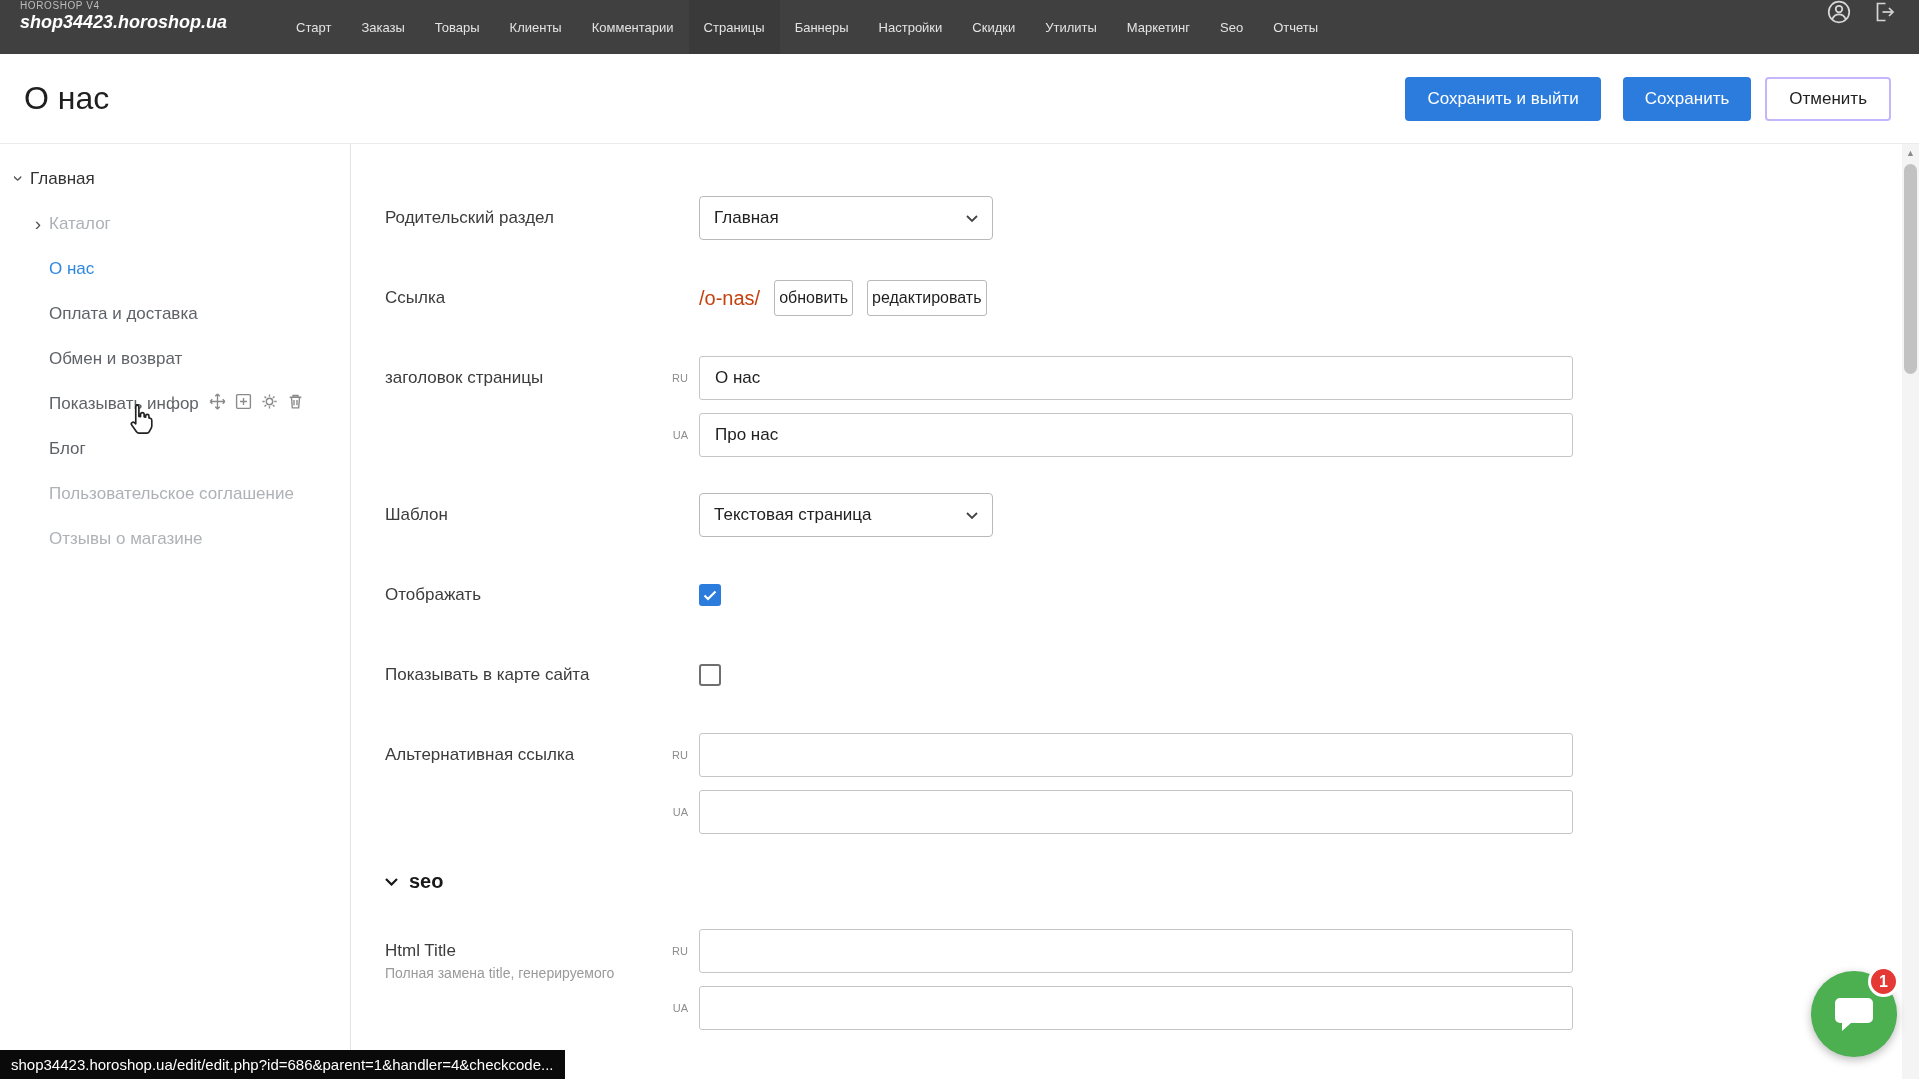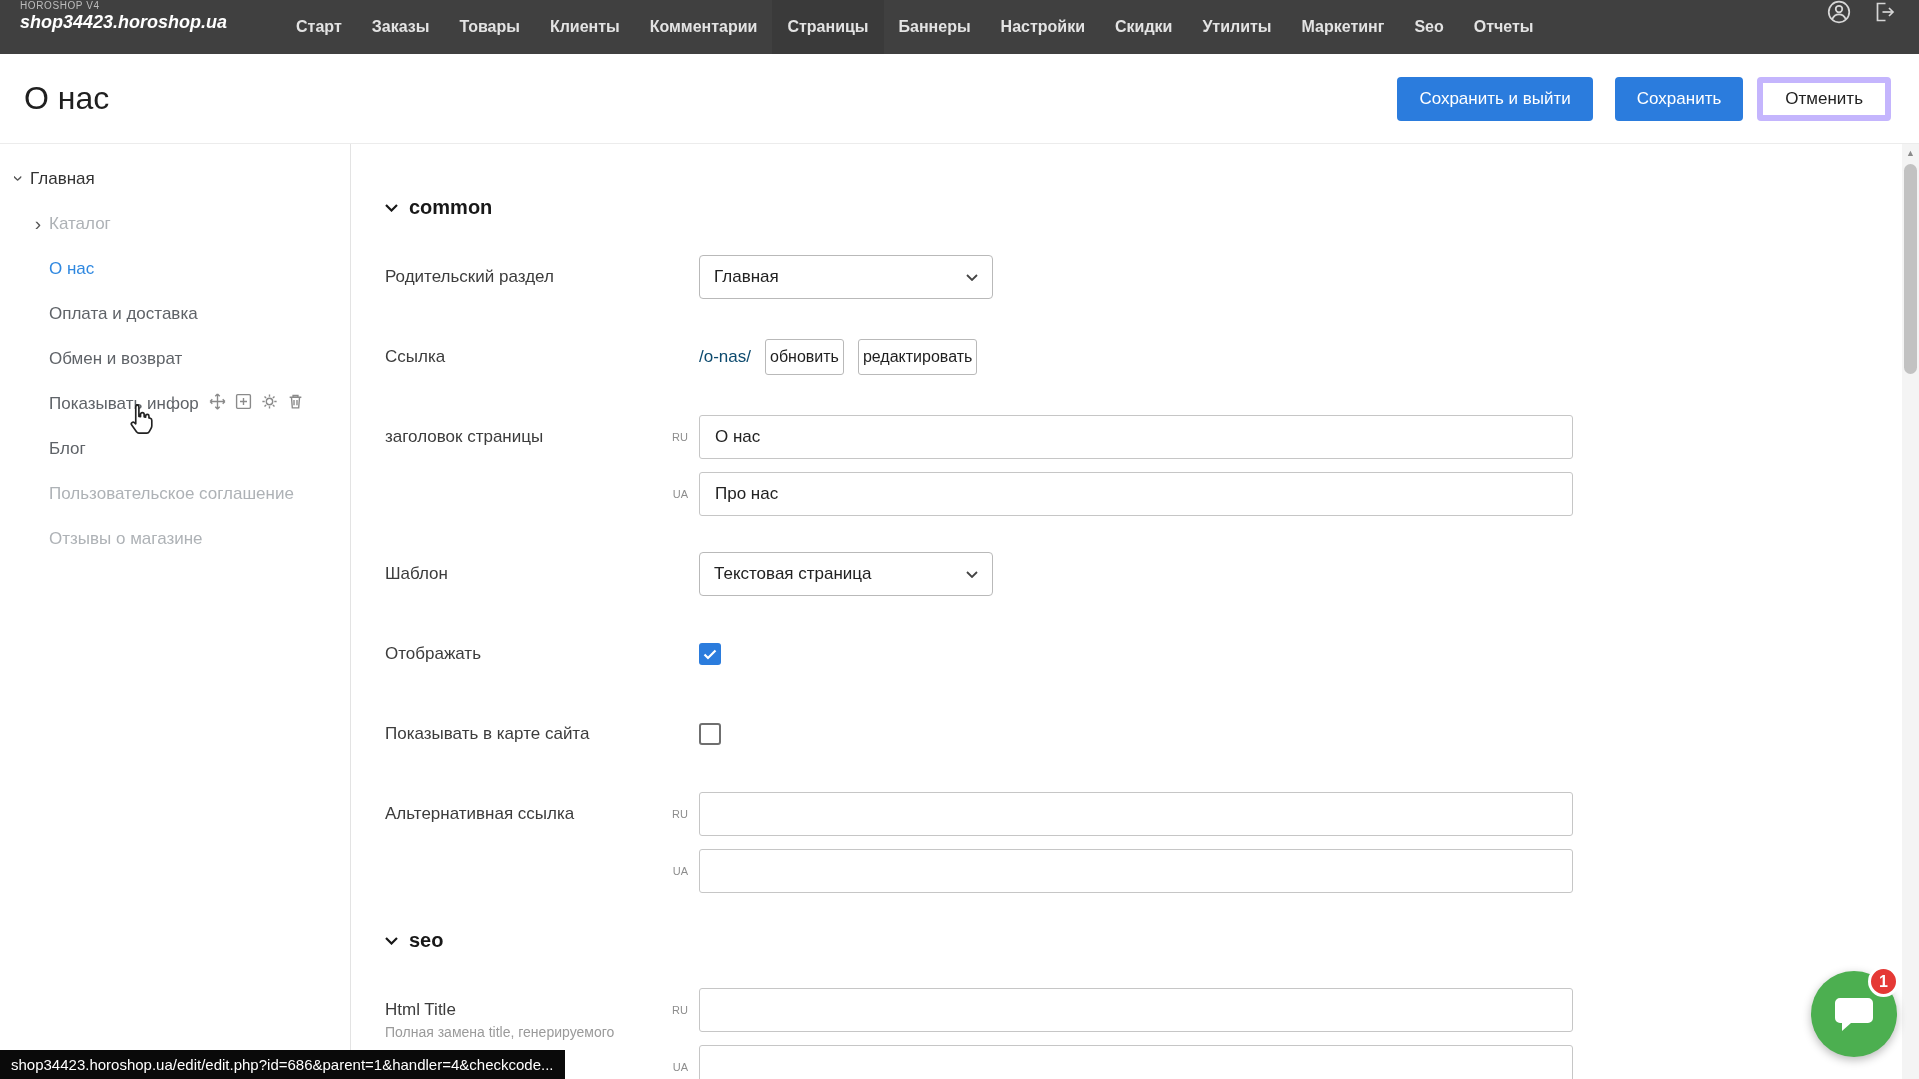--- a/index.html
+++ b/index.html
@@ -6,35 +6,35 @@
   html, body { width: 1919px; height: 1079px; overflow: hidden; background: #fff;
     font-family: "Liberation Sans", sans-serif; }
 
   
   .topbar { height: 54px; background: #404040; display: flex; align-items: flex-start;
     padding: 0 22px 0 20px; color: #e8e8e8; gap: 12px; }
   .brand { margin-right: 42px; line-height: 1.15; }
   .brand-small { font-size: 10px; color: #bdbdbd; letter-spacing: .6px; }
   .brand-main { font-size: 18px; font-weight: bold; color: #fff; font-style: italic; }
   .menu { display: flex; align-items: center; height: 100%; flex: 1; }
-  .menu-item { font-size: 16px; color: #e3e3e3; padding: 0 15px; height: 100%;
-    display: flex; align-items: center; cursor: pointer; text-decoration: none; white-space: nowrap; font-weight: bold; }
+  .menu-item { font-size: 13px; color: #e3e3e3; padding: 0 15px; height: 100%;
+    display: flex; align-items: center; cursor: pointer; text-decoration: none; white-space: nowrap; }
   .menu-item.active { background: #3a3a3a; }
   .topbar-icons { display: flex; gap: 22px; align-items: center; }
   .tb-icon { display: inline-flex; cursor: pointer; }
 
   
   .pagehead { height: 90px; display: flex; align-items: center;
     padding: 0 28px 0 24px; border-bottom: 1px solid #ececec; }
   .page-title { font-size: 32px; font-weight: normal; color: #1f1f1f; }
   .actions { margin-left: auto; display: flex; gap: 14px; }
   .btn { height: 44px; border-radius: 4px; font-size: 17px; padding: 0 22px;
     border: none; cursor: pointer; font-family: inherit; }
   .btn-blue { background: #2b7cdd; color: #fff; margin-left: 8px; }
-  .btn-ghost { background: #fff; color: #222; border: 6px solid #c4b5fd; }
+  .btn-ghost { background: #fff; color: #222; border: 2px solid #c4b5fd; }
 
   
   .body-row { display: flex; height: 935px; position: relative; }
 
   
   .sidebar { width: 351px; border-right: 1px solid #e3e3e3; padding-top: 12px;
     position: relative; flex-shrink: 0; }
   .side-item { display: flex; align-items: center; height: 45px; font-size: 17px;
     color: #5f6368; padding-left: 49px; cursor: pointer; white-space: nowrap; }
   .side-item.lvl0 { padding-left: 8px; color: #333; }
@@ -58,21 +58,21 @@
   .fctrl { display: flex; flex-direction: column; gap: 13px; }
   .fctrl.no-lang { padding-left: 44px; }
   .lang-row { display: flex; align-items: center; }
   .lang-tag { width: 44px; text-align: right; padding-right: 11px; font-size: 11px; color: #8d8d8d; }
   .text-input { width: 874px; height: 44px; border: 1px solid #c6c6c6; border-radius: 3px;
     font-size: 17px; color: #222; padding: 0 15px; font-family: inherit; outline: none; background: #fff; }
   .select { width: 294px; height: 44px; border: 1px solid #b9b9b9; border-radius: 4px;
     display: flex; align-items: center; justify-content: space-between; padding: 0 14px;
     font-size: 17px; color: #222; cursor: pointer; background: #fff; }
   .link-row { display: flex; align-items: center; gap: 14px; height: 44px; }
-  .link-path { font-size: 17px; color: #0c4a6e; }
+  .link-path { font-size: 20px; color: #c2410c; }
   .small-btn { background: #fff; border: 1px solid #b9b9b9; border-radius: 3px;
     font-size: 16px; color: #1f1f1f; padding: 8px 4px; cursor: pointer; font-family: inherit; }
   .checkbox { width: 22px; height: 22px; border-radius: 3px; margin-top: 11px; cursor: pointer; }
   .checkbox.checked { background: #2b7cdd; display: flex; align-items: center; justify-content: center; }
   .checkbox.unchecked { border: 2px solid #6f6f6f; background: #fff; }
 
   
   .scrollbar { position: absolute; right: 0; top: 0; bottom: 0; width: 17px; background: #f4f4f4; }
   .sb-arrow { height: 18px; display: flex; align-items: center; justify-content: center;
     color: #8a8a8a; font-size: 9px; cursor: pointer; }
@@ -202,26 +202,20 @@
 
       <span class="cursor-hand">
         <svg width="30" height="33" viewBox="0 0 20 22">
           <path d="M7 1.8c.9 0 1.6.7 1.6 1.6v6.2l1.1.15V8.3c0-.65.5-1.2 1.2-1.2s1.2.55 1.2 1.2v1.6l1 .2V9.3c0-.6.5-1.1 1.1-1.1s1.1.5 1.1 1.1v1.3l.9.25c.6.2 1 .75 1 1.4v3.6c0 .5-.1 1-.4 1.5l-1.3 2.4c-.3.6-.9 1-1.6 1H8.6c-.6 0-1.2-.3-1.5-.8l-3.3-4.6c-.4-.5-.3-1.2.2-1.6.5-.4 1.1-.4 1.6 0l.9.8V3.4c0-.9.7-1.6 1.5-1.6z" fill="#fff" stroke="#222" stroke-width="1.1" stroke-linejoin="round"></path>
         </svg>
       </span>
     </aside>
 
     <main class="content">
 
-      <div class="section-head">
-        <svg width="13" height="8" viewBox="0 0 13 8" fill="none" stroke="#181818" stroke-width="2.2">
-            <path d="M1 1l5.5 5.5L12 1"></path>
-          </svg>
-        <span>common</span>
-      </div>
 
       <div class="frow">
         <div class="flabel">Родительский раздел</div>
         <div class="fctrl no-lang">
           <div class="select">
             <span>Главная</span>
             <svg width="12" height="7" viewBox="0 0 12 7" fill="none" stroke="#444" stroke-width="1.8">
                 <path d="M1 1l5 5 5-5"></path>
               </svg>
           </div>

